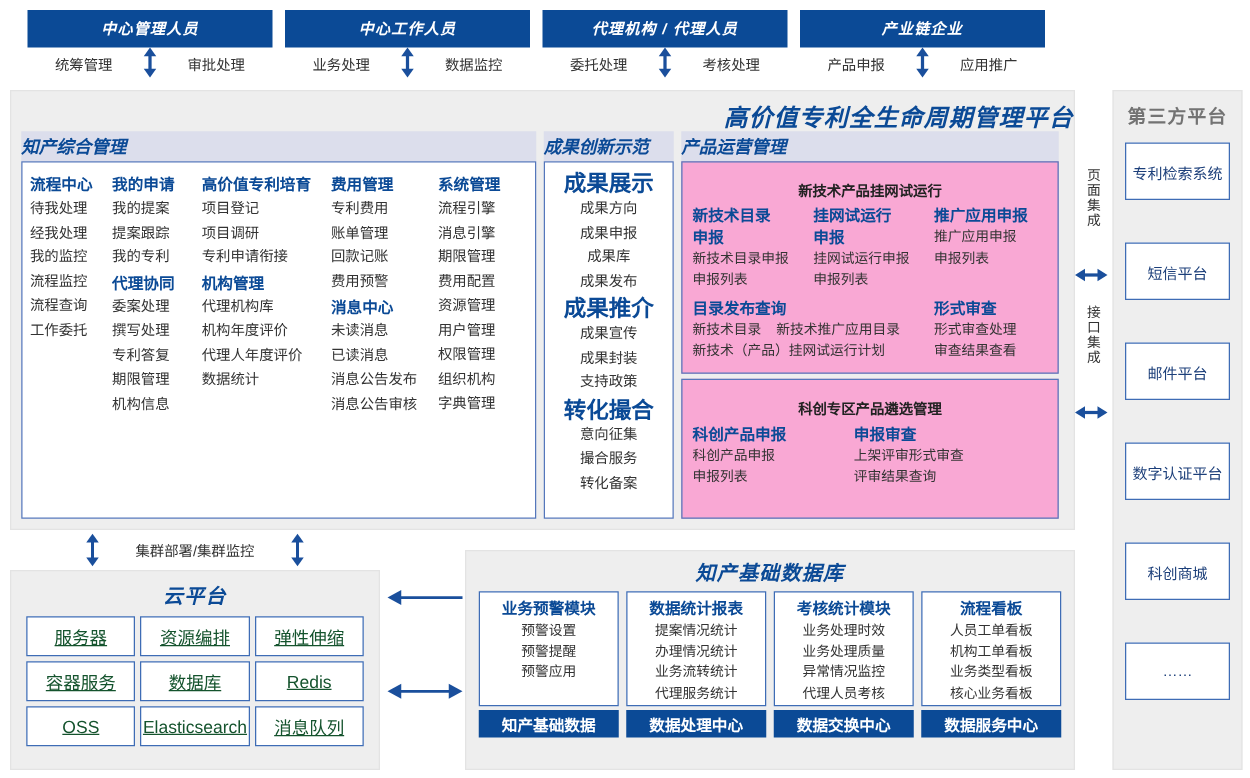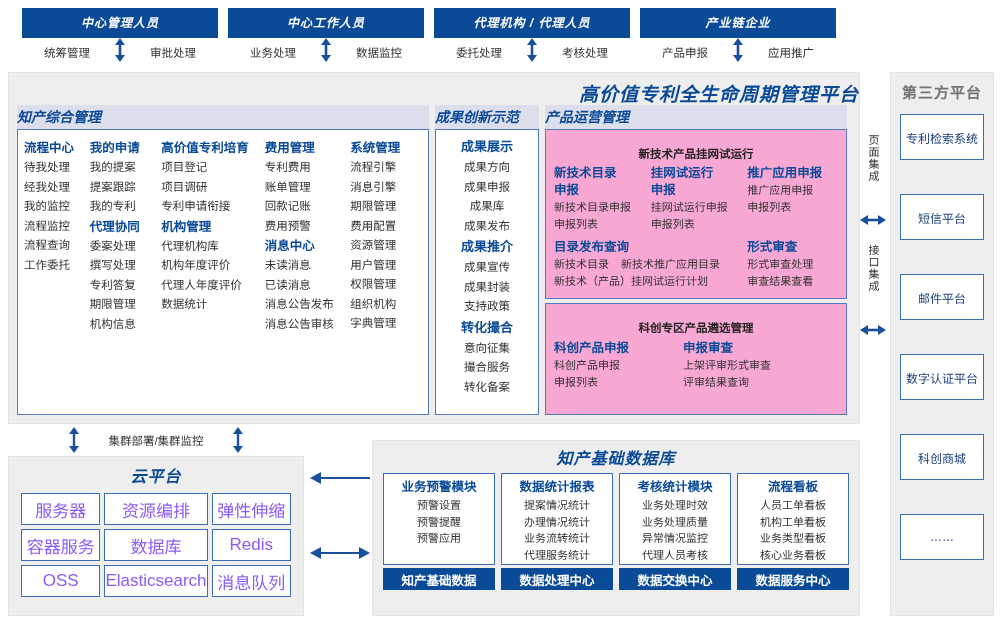--- a/index.html
+++ b/index.html
@@ -49,21 +49,21 @@
   
   .secA { position:absolute; left:8px; top:32px; width:412px; height:312px; }
   .secA .sec-body { height:286px; padding:8px 6px 0 6px; display:flex; }
   .colA { display:flex; flex-direction:column; }
   .col-h { font-size:12.5px; font-weight:bold; color:#0b4a96; line-height:20px; white-space:nowrap; }
   .col-i { font-size:11.5px; color:#333; line-height:19.5px; white-space:nowrap; }
 
   
   .secB { position:absolute; left:426px; top:32px; width:104px; height:312px; }
   .secB .sec-body { height:286px; padding:6px 0 0 0; text-align:center; }
-  .secB .col-h { line-height:22px; font-size:13px; }
+  .secB .col-h { line-height:22px; font-size:18px; }
   .secB .col-i { line-height:19.5px; }
 
   
   .secC { position:absolute; left:536px; top:32px; width:302px; height:312px; }
   .secC > .sec-hdr { width:302px; }
   .panel { background:#f9a8d4; border:1.6px solid #5577bb; padding:16px 8px 6px 8px; }
   .panel-t { text-align:center; font-size:11.5px; font-weight:bold; color:#222; line-height:17px; }
   .panel1 { position:absolute; top:24px; left:0; width:302px; height:170px; }
   .panel2 { position:absolute; top:198px; left:0; width:302px; height:112px; }
   .ph { font-size:12.5px; font-weight:bold; color:#0b4a96; line-height:17px; white-space:nowrap; }
@@ -84,21 +84,21 @@
             font-size:12px; color:#1c3f7a; }
 
   
   .cloudwrap { position:absolute; left:8px; top:456px; width:296px; height:160px;
                background:#eeeeee; border:1px solid #e3e3e3; }
   .cloud-title { text-align:center; font-size:16px; font-weight:bold; font-style:italic;
                  color:#0b4a96; padding-top:6px; letter-spacing:1px; }
   .cloud-grid { display:grid; grid-template-columns:repeat(3,1fr); gap:4px; padding:6px 12px 0 12px; }
   .cloud-cell { height:32px; background:#fff; border:1.3px solid #3e6cb5;
                 display:flex; align-items:center; justify-content:center;
-                font-size:17px; color:#8b5cf6; }
+                font-size:14px; color:#14532d;text-decoration:underline; }
 
   .clusterlbl { position:absolute; left:8px; top:428px; width:296px; height:24px;
                 display:flex; align-items:center; justify-content:center; gap:28px; }
   .clusterlbl span { font-size:11.5px; color:#333; }
 
   
   .kdb { position:absolute; left:372px; top:440px; width:488px; height:176px;
          background:#eeeeee; border:1px solid #e3e3e3; }
   .kdb-title { text-align:center; font-size:16px; font-weight:bold; font-style:italic;
                color:#0b4a96; padding-top:4px; letter-spacing:1px; }

